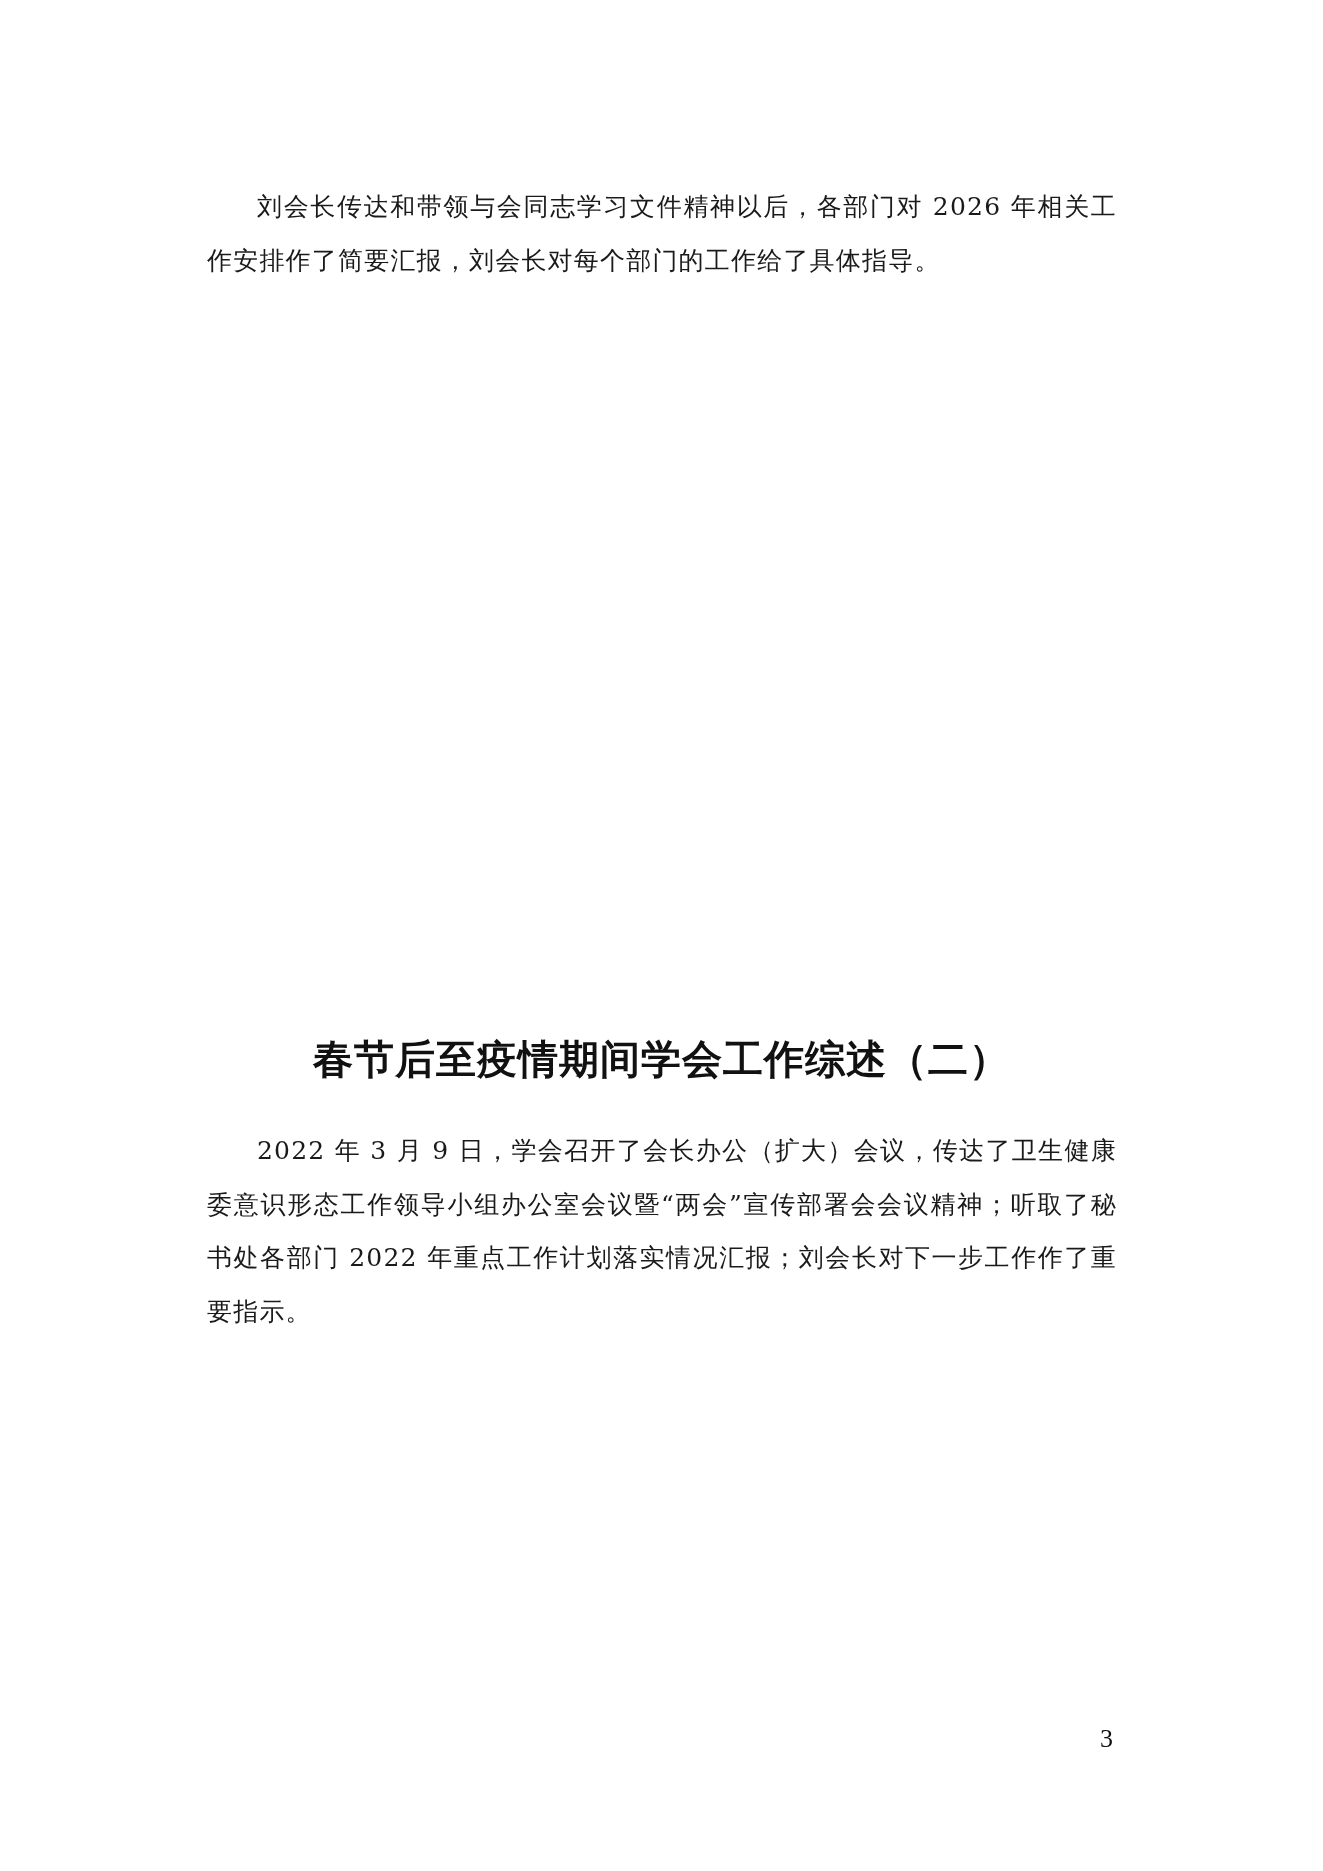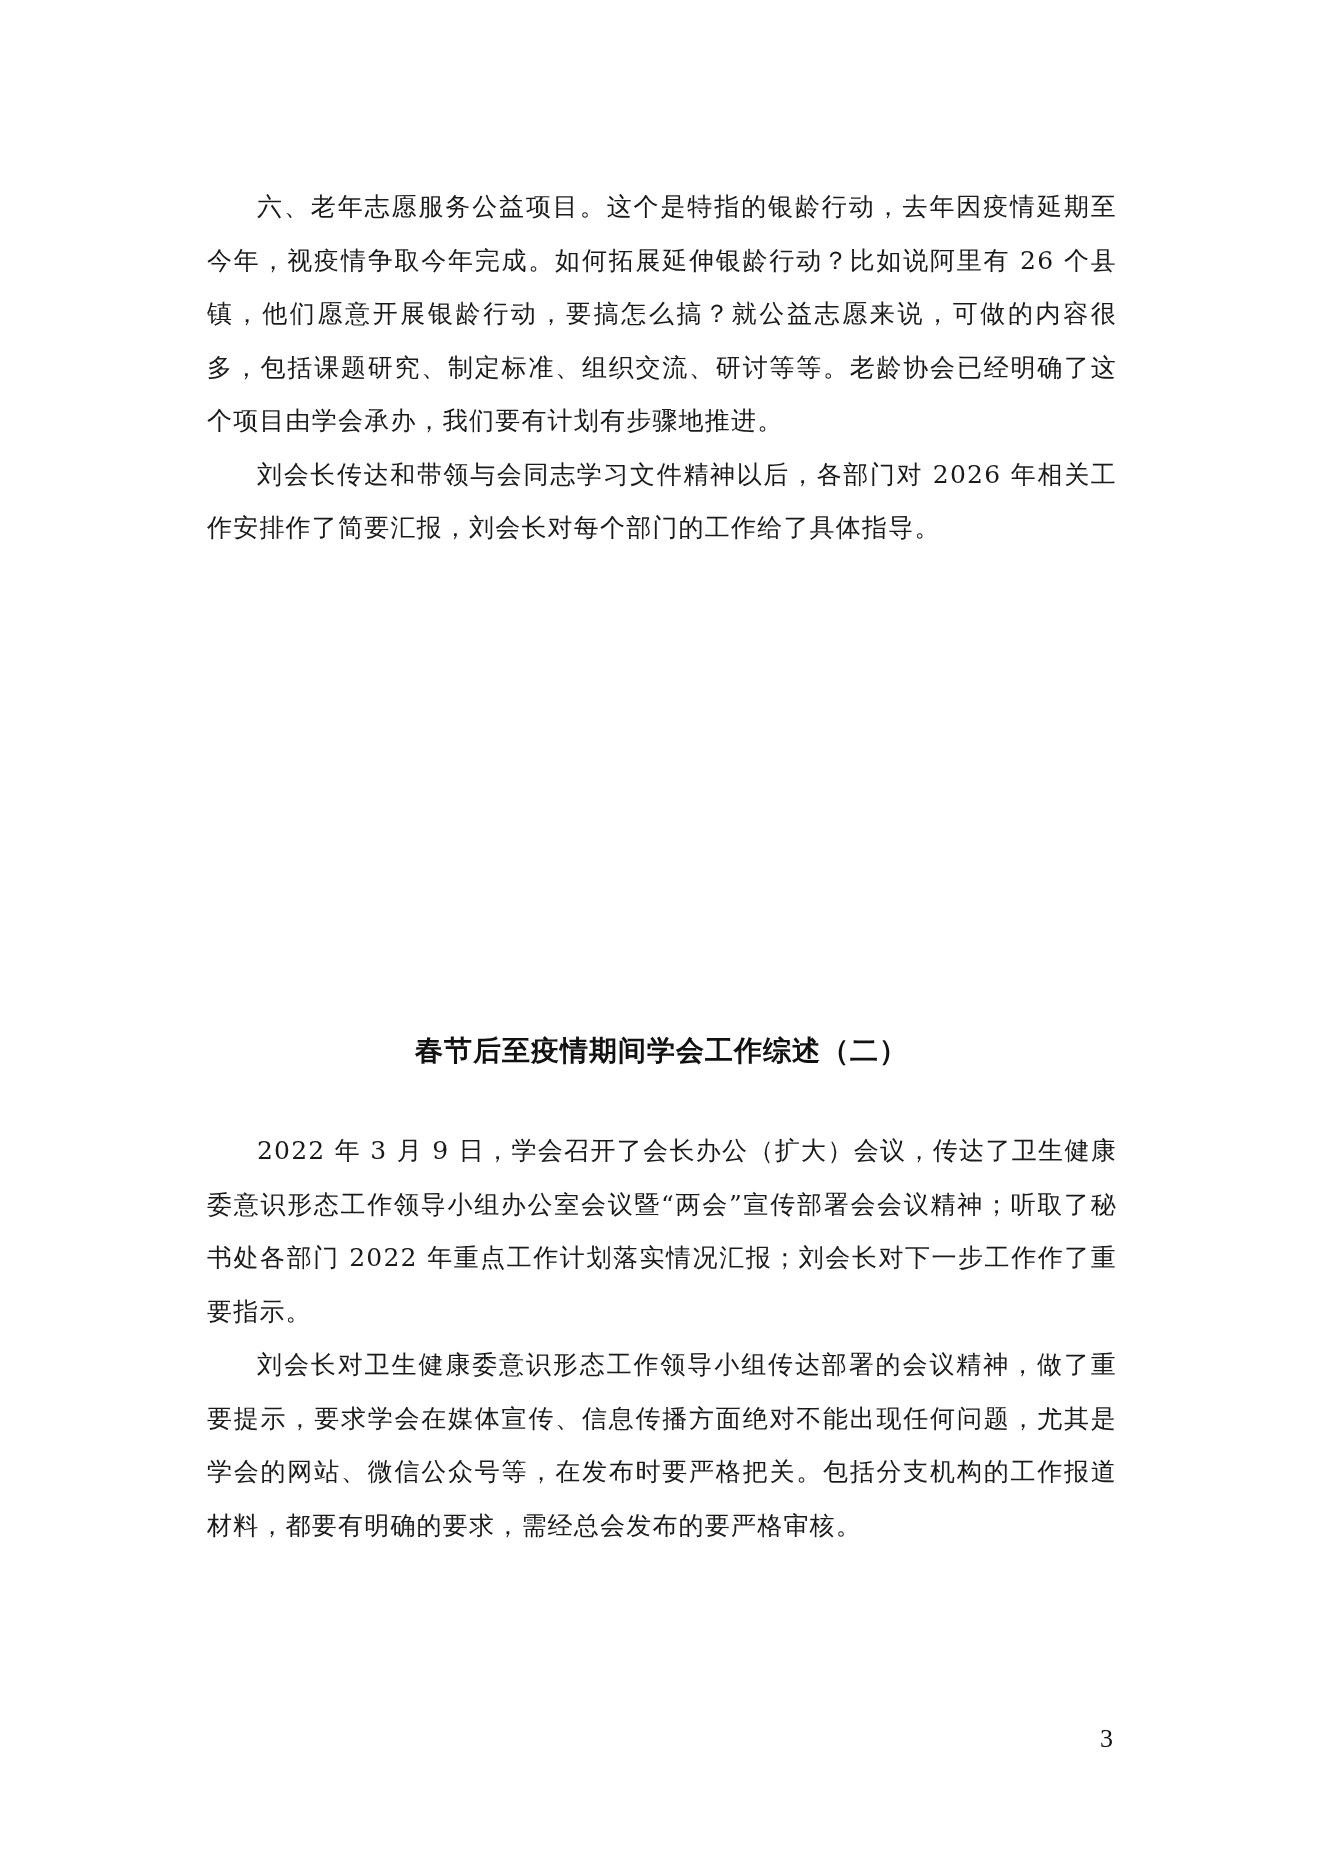--- a/index.html
+++ b/index.html
@@ -31,21 +31,21 @@
       font-family: "DejaVu Serif", "Liberation Serif", serif;
     }
     .section-title {
       position: absolute;
       left: 0;
       width: 1323px;
       top: 1032px;
       text-align: center;
       font-family: "DejaVu Sans", "Liberation Sans", sans-serif;
       font-weight: bold;
-      font-size: 28px;
+      font-size: 40px;
       letter-spacing: 1px;
       color: #111111;
       margin: 0;
     }
     .page2 {
       position: absolute;
       left: 207px;
       top: 1124px;
       width: 910px;
     }
@@ -55,24 +55,22 @@
       top: 1724px;
       font-family: "Liberation Serif", serif;
       font-size: 26px;
       color: #111111;
     }
   </style>
 </head>
 <body>
 
 <div class="page">
-  <p class="para">六、老年志愿服务公益项目。这个是特指的银龄行动，去年因疫情延期至今年，视疫情争取今年完成。如何拓展延伸银龄行动？比如说阿里有 26 个县镇，他们愿意开展银龄行动，要搞怎么搞？就公益志愿来说，可做的内容很多，包括课题研究、制定标准、组织交流、研讨等等。老龄协会已经明确了这个项目由学会承办，我们要有计划有步骤地推进。</p>
   <p class="para">刘会长传达和带领与会同志学习文件精神以后，各部门对 2026 年相关工作安排作了简要汇报，刘会长对每个部门的工作给了具体指导。</p>
 </div>
 
 <h2 class="section-title">春节后至疫情期间学会工作综述（二）</h2>
 
 <div class="page2">
   <p class="para">2022 年 3 月 9 日，学会召开了会长办公（扩大）会议，传达了卫生健康委意识形态工作领导小组办公室会议暨“两会”宣传部署会会议精神；听取了秘书处各部门 2022 年重点工作计划落实情况汇报；刘会长对下一步工作作了重要指示。</p>
-  <p class="para">刘会长对卫生健康委意识形态工作领导小组传达部署的会议精神，做了重要提示，要求学会在媒体宣传、信息传播方面绝对不能出现任何问题，尤其是学会的网站、微信公众号等，在发布时要严格把关。包括分支机构的工作报道材料，都要有明确的要求，需经总会发布的要严格审核。</p>
 </div>
 
 <div class="page-number">3</div>
 
 </body></html>

